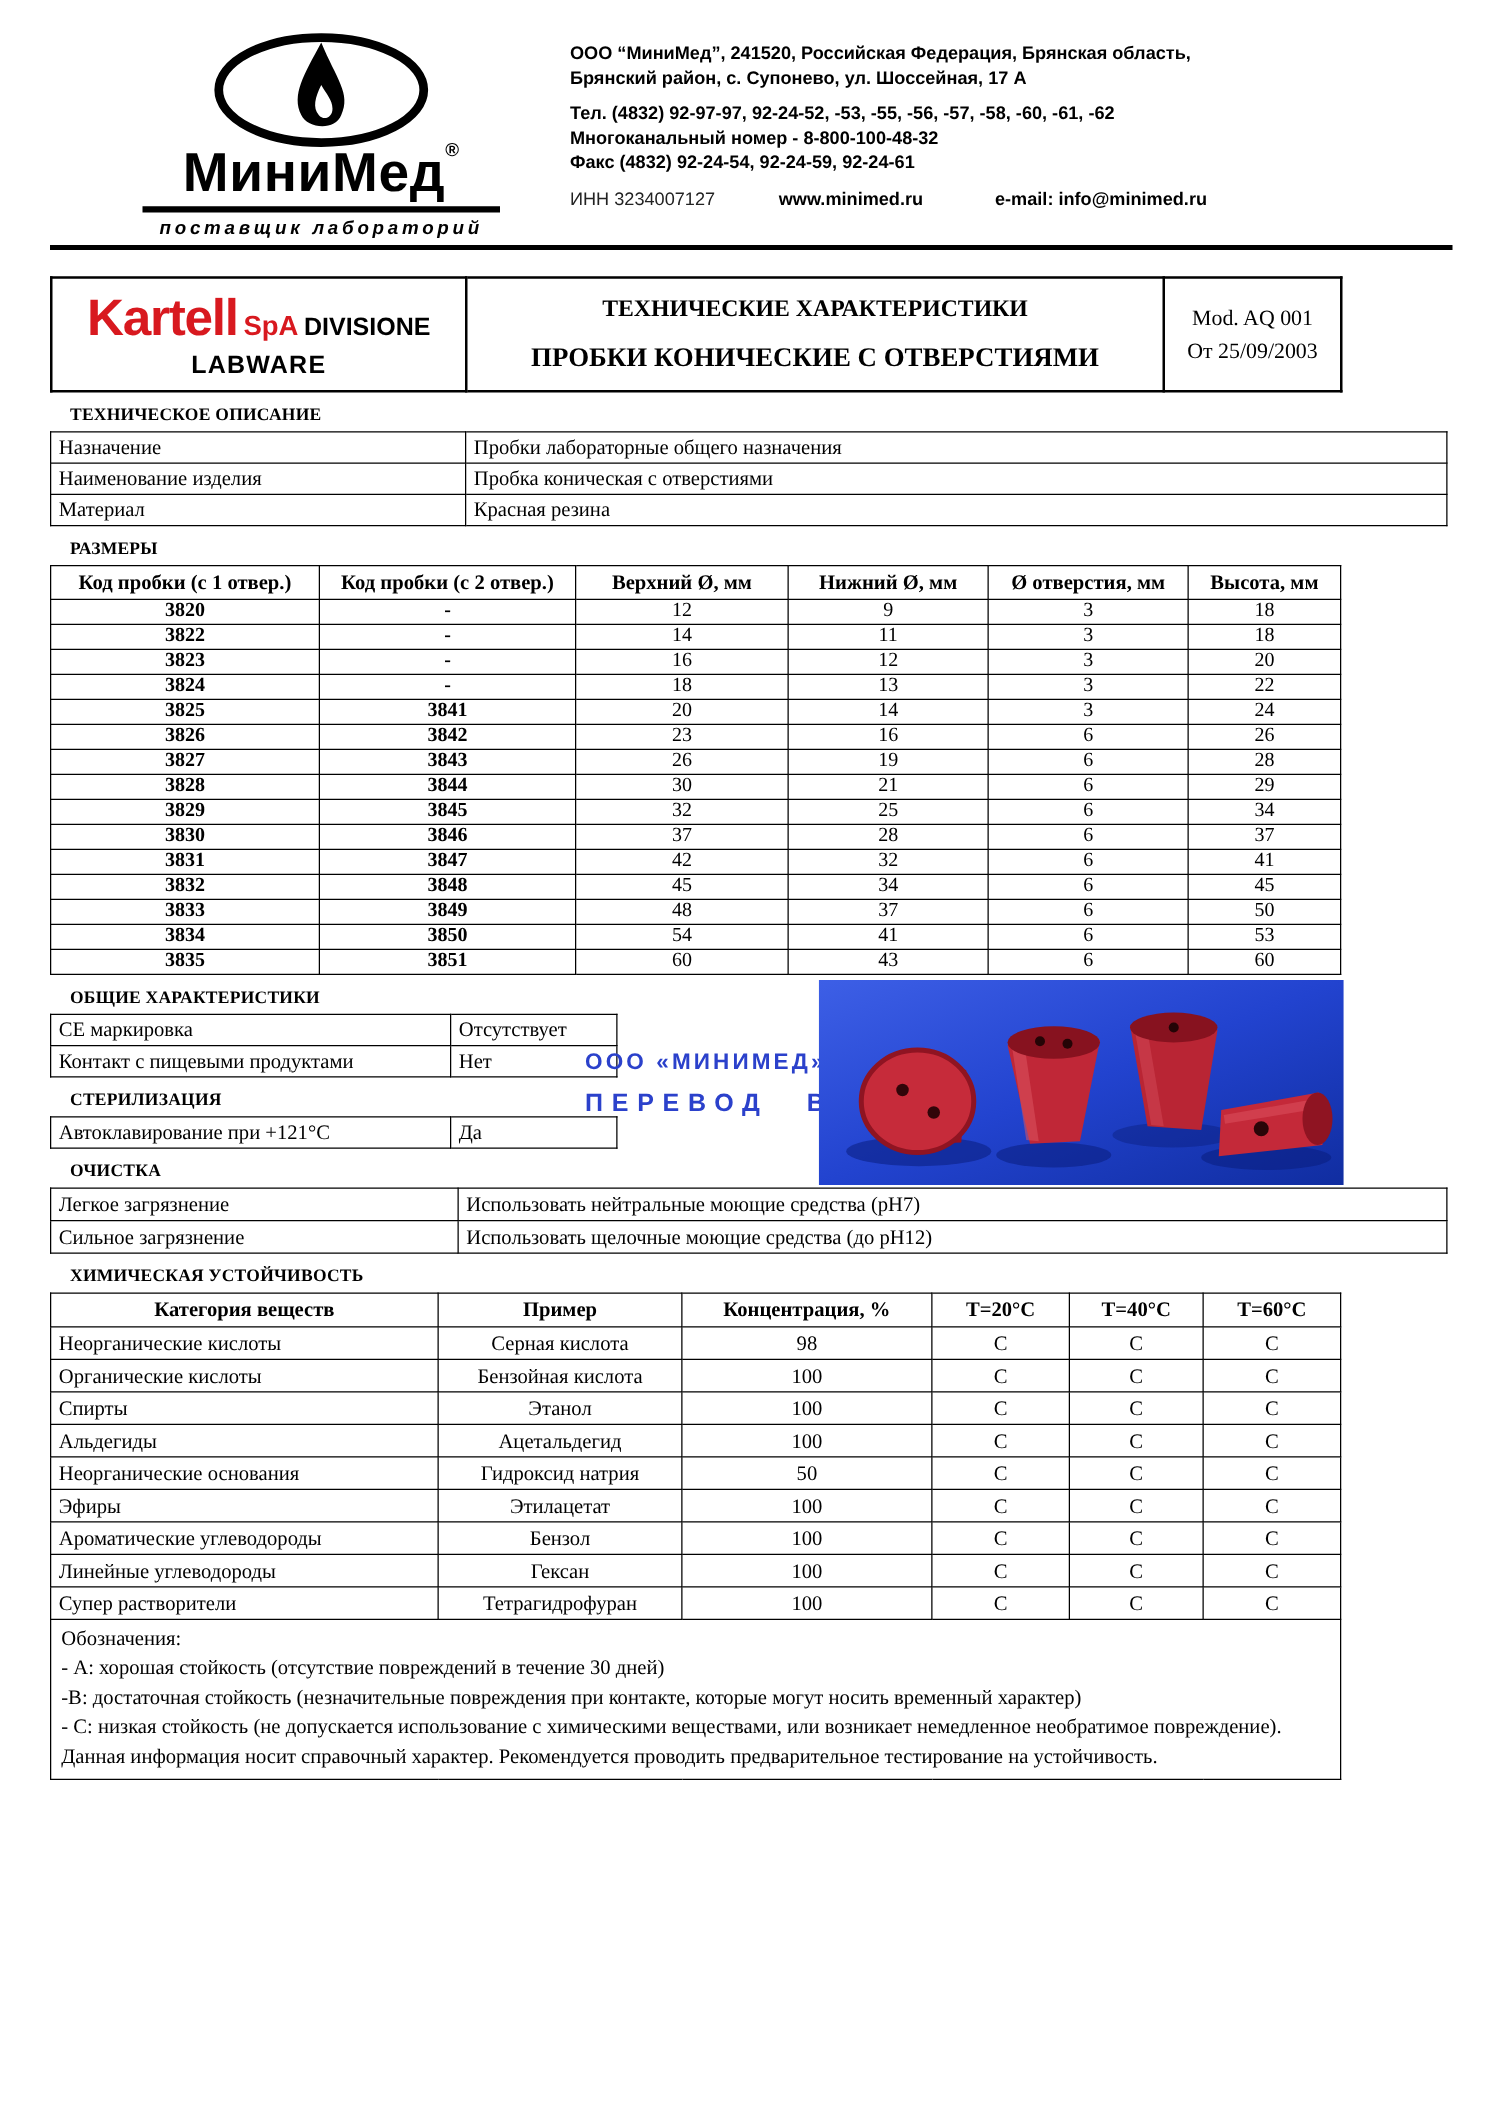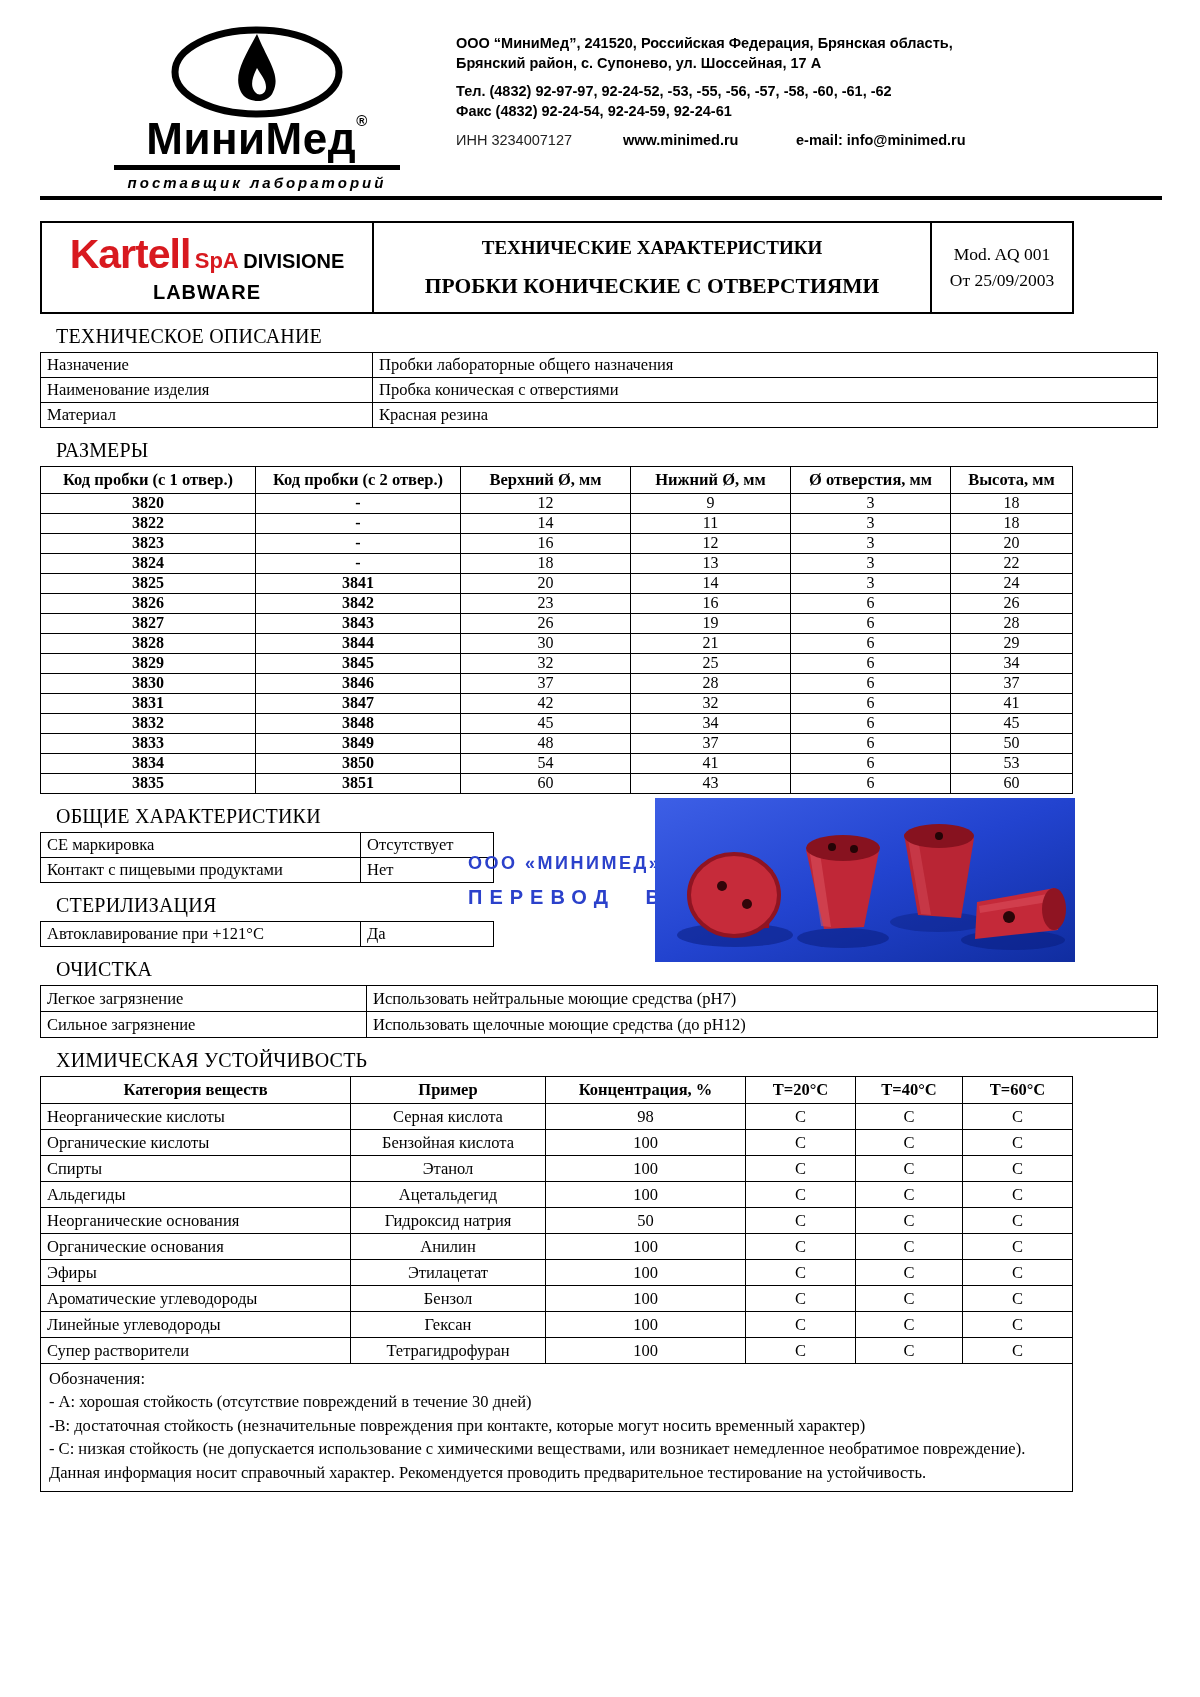--- a/index.html
+++ b/index.html
@@ -30,21 +30,21 @@
   .kartell{color:#d8191f;font-size:41px;font-weight:bold;letter-spacing:-1px}
   .spa{color:#d8191f;font-size:22px;font-weight:bold}
   .divisione{font-size:20px;font-weight:bold}
   .labware{font-size:20px;font-weight:bold;letter-spacing:1px;margin-top:3px}
   .tchar-cell{text-align:center}
   .tchar1{font-size:19px;font-weight:bold;margin-bottom:15px}
   .tchar2{font-size:21.5px;font-weight:bold}
   .mod-cell{text-align:center;font-size:17.5px;line-height:1.45}
 
   
-  .sec-h{font-weight:normal;font-size:20px;margin:11px 0 4px 16px;letter-spacing:0.2px}
+  .sec-h{font-weight:bold;font-size:14px;margin:11px 0 4px 16px;letter-spacing:0.2px}
   .t{border-collapse:collapse;table-layout:fixed}
   .t th,.t td{border:1.8px solid #000;font-size:16.5px;line-height:1.18;padding:1px 6px;overflow:hidden}
   .t th{text-align:center;font-weight:bold;height:24px}
   .t-desc{width:1118px}
   .t-desc td{height:22px}
   .t-sizes{width:1032px}
   .t-sizes td{text-align:center;height:19px;padding:0 4px;font-size:16px}
   .t-sizes tbody td:nth-child(1),.t-sizes tbody td:nth-child(2){font-weight:bold}
   .t-kv{width:454px}
   .t-kv td{height:22px}
@@ -79,20 +79,21 @@
         </svg>
         <div class="logo-name"><span>МиниМед</span><span class="reg">®</span></div>
         <div class="logo-rule"></div>
         <div class="logo-tag">поставщик лабораторий</div>
       </div>
       <div class="contact">
         <div>ООО “МиниМед”, 241520, Российская Федерация, Брянская область,</div>
         <div>Брянский район, с. Супонево, ул. Шоссейная, 17 А</div>
         <div class="gap8"></div>
         <div>Тел. (4832) 92-97-97, 92-24-52, -53, -55, -56, -57, -58, -60, -61, -62</div>
+        <div>Многоканальный номер - 8-800-100-48-32</div>
         <div>Факс (4832) 92-24-54, 92-24-59, 92-24-61</div>
         <div class="inn-row">
           <span class="inn">ИНН 3234007127</span>
           <span class="site">www.minimed.ru</span>
           <span class="mail">e-mail: info@minimed.ru</span>
         </div>
       </div>
     </div>
     <div class="top-rule"></div>
 
@@ -439,28 +440,20 @@
           </tr>
           <tr>
             <td>Неорганические основания</td>
             <td>Гидроксид натрия</td>
             <td>50</td>
             <td>С</td>
             <td>С</td>
             <td>С</td>
           </tr>
           <tr>
-            <td>Органические основания</td>
-            <td>Анилин</td>
-            <td>100</td>
-            <td>С</td>
-            <td>С</td>
-            <td>С</td>
-          </tr>
-          <tr>
             <td>Эфиры</td>
             <td>Этилацетат</td>
             <td>100</td>
             <td>С</td>
             <td>С</td>
             <td>С</td>
           </tr>
           <tr>
             <td>Ароматические углеводороды</td>
             <td>Бензол</td>

